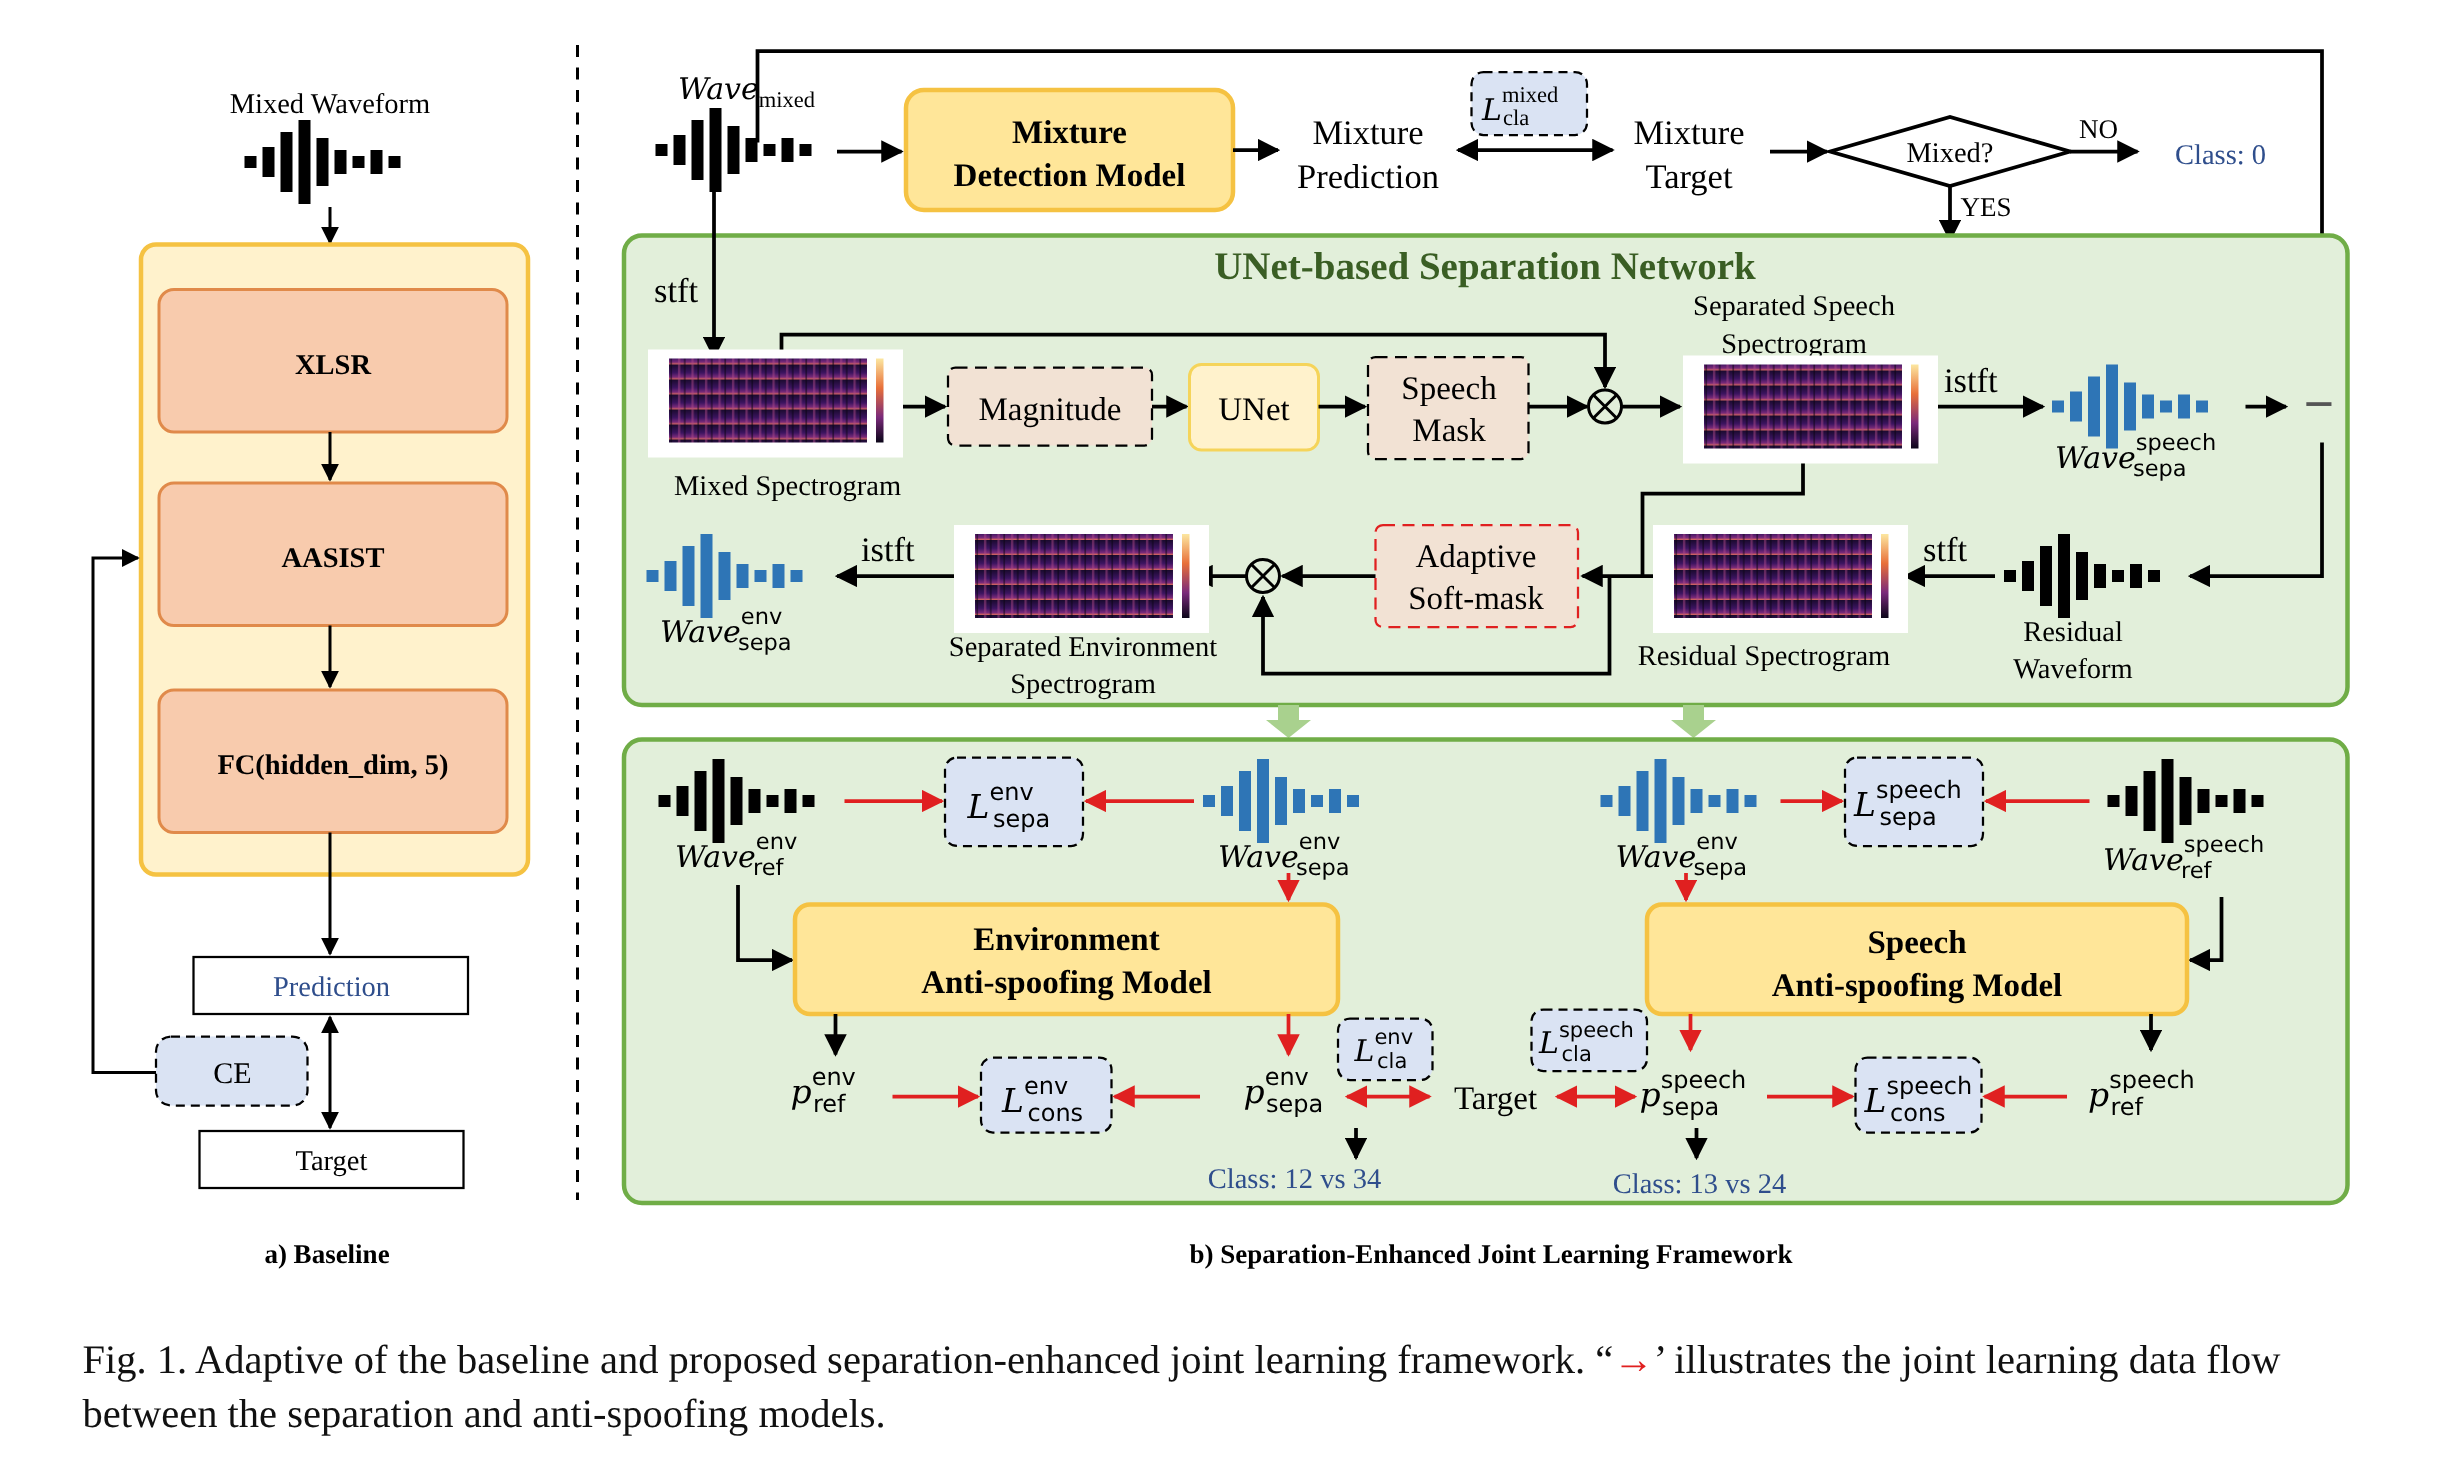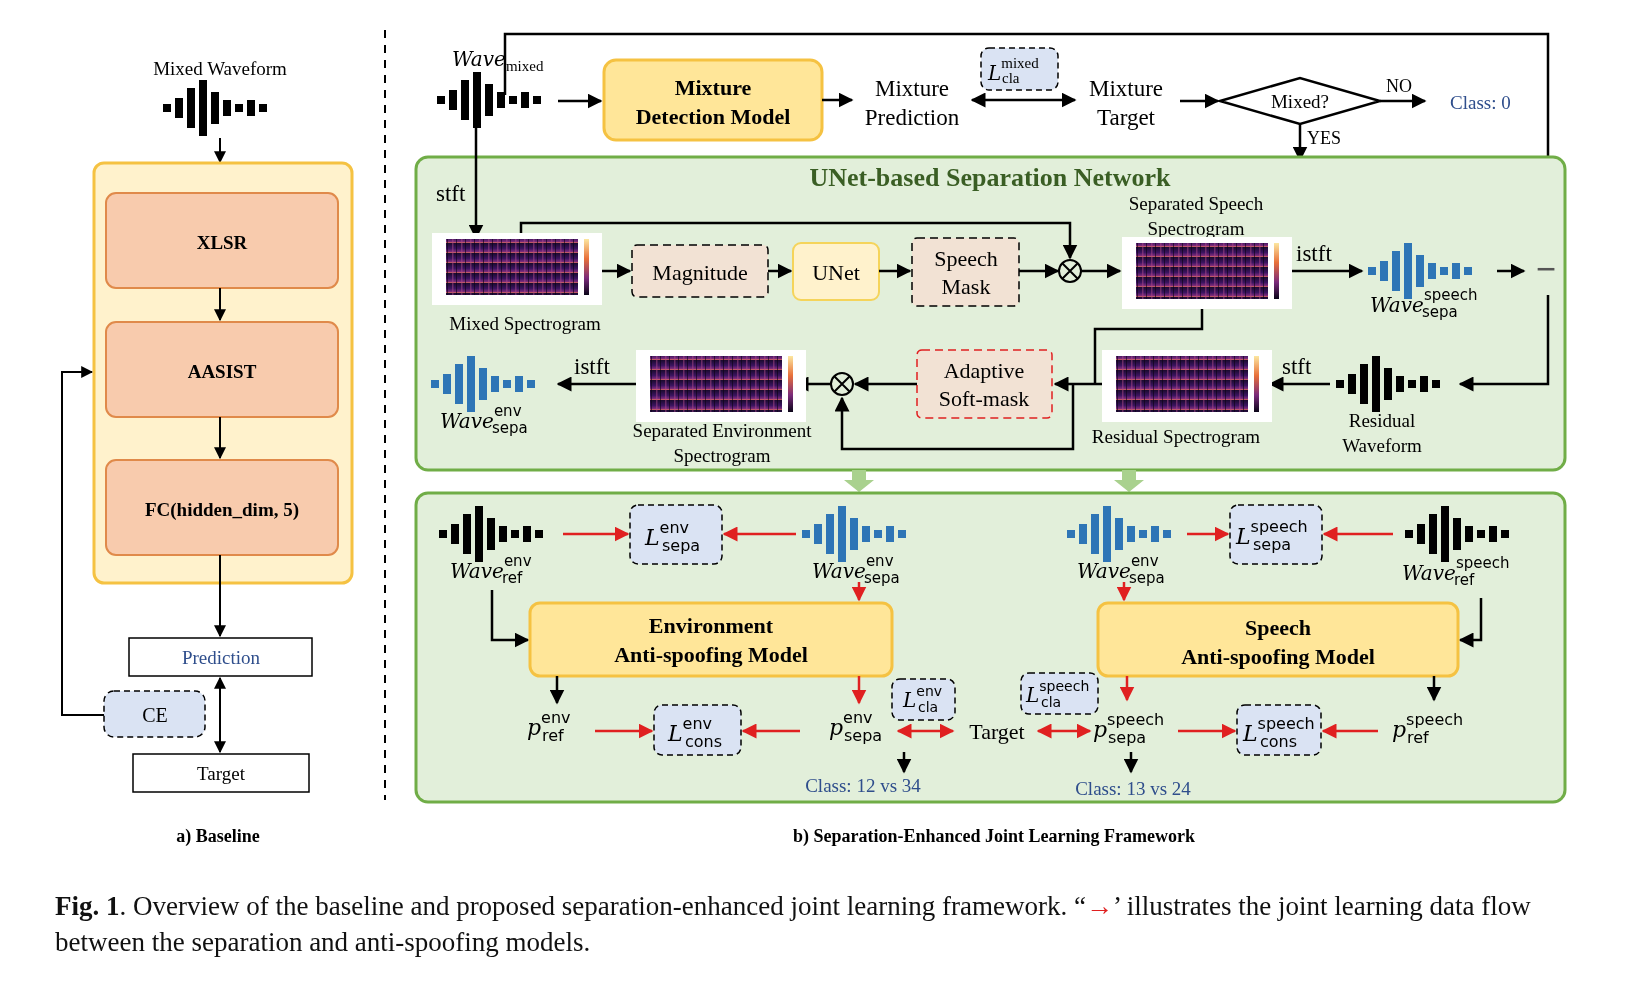--- a/index.html
+++ b/index.html
@@ -4,21 +4,21 @@
 <style>
   html, body { margin:0; padding:0; background:#ffffff; }
   body { width:1627px; height:986px; position:relative; overflow:hidden;
          font-family:"Liberation Serif", "DejaVu Serif", serif; color:#111; }
   svg#diagram { position:absolute; left:0; top:0; }
   .t { font-family:"Liberation Serif","DejaVu Serif",serif; }
   .m { font-family:"DejaVu Serif","Liberation Serif",serif; font-style:italic; }
   .ms { font-family:"DejaVu Sans","Liberation Sans",sans-serif; }
   .caption { position:absolute; left:55px; top:888px; width:1530px;
              font-size:27px; line-height:36px; color:#111; }
-  .caption b { font-weight:bold; }
+  .caption b { font-weight:normal; }
   .caption .red { color:#e02020; }
 </style>
 </head>
 <body>
 
 <svg id="diagram" width="1627" height="880" viewBox="0 0 1627 880" xmlns="http://www.w3.org/2000/svg">
   <defs>
     <marker id="ab" viewBox="0 0 10 10" refX="9" refY="5" markerWidth="6" markerHeight="6" orient="auto-start-reverse">
         <path d="M0,0 L10,5 L0,10 z" fill="#000"></path>
       </marker>
@@ -221,13 +221,13 @@
     <line x1="1378" y1="731" x2="1323" y2="731" stroke="#e02020" stroke-width="2.5" marker-end="url(#ar)"></line>
     <line x1="1434" y1="676" x2="1434" y2="700" stroke="#000" stroke-width="2.5" marker-end="url(#ab)"></line>
     <text x="1392" y="737" font-size="22"><tspan class="m">p</tspan><tspan class="ms" font-size="16" dy="-12">speech</tspan><tspan class="ms" font-size="16" x="1407" dy="18">ref</tspan></text>
     <line x1="1131" y1="752" x2="1131" y2="772" stroke="#000" stroke-width="2.5" marker-end="url(#ab)"></line>
     <text class="t" x="1133" y="795" font-size="19" fill="#2f4e8c" text-anchor="middle">Class: 13 vs 24</text>
   </g>
 
   <text class="t" x="994" y="842" font-size="18" font-weight="bold" text-anchor="middle">b) Separation-Enhanced Joint Learning Framework</text>
 </svg>
 
-<div class="caption"><b>Fig. 1</b><span>. Overview of the baseline and proposed separation-enhanced joint learning framework. “</span><span class="red">→</span><span>’ illustrates the joint learning data flow between the separation and anti-spoofing models.</span></div>
+<div class="caption"><b>Fig. 1</b><span>. Adaptive of the baseline and proposed separation-enhanced joint learning framework. “</span><span class="red">→</span><span>’ illustrates the joint learning data flow between the separation and anti-spoofing models.</span></div>
 
 </body></html>

